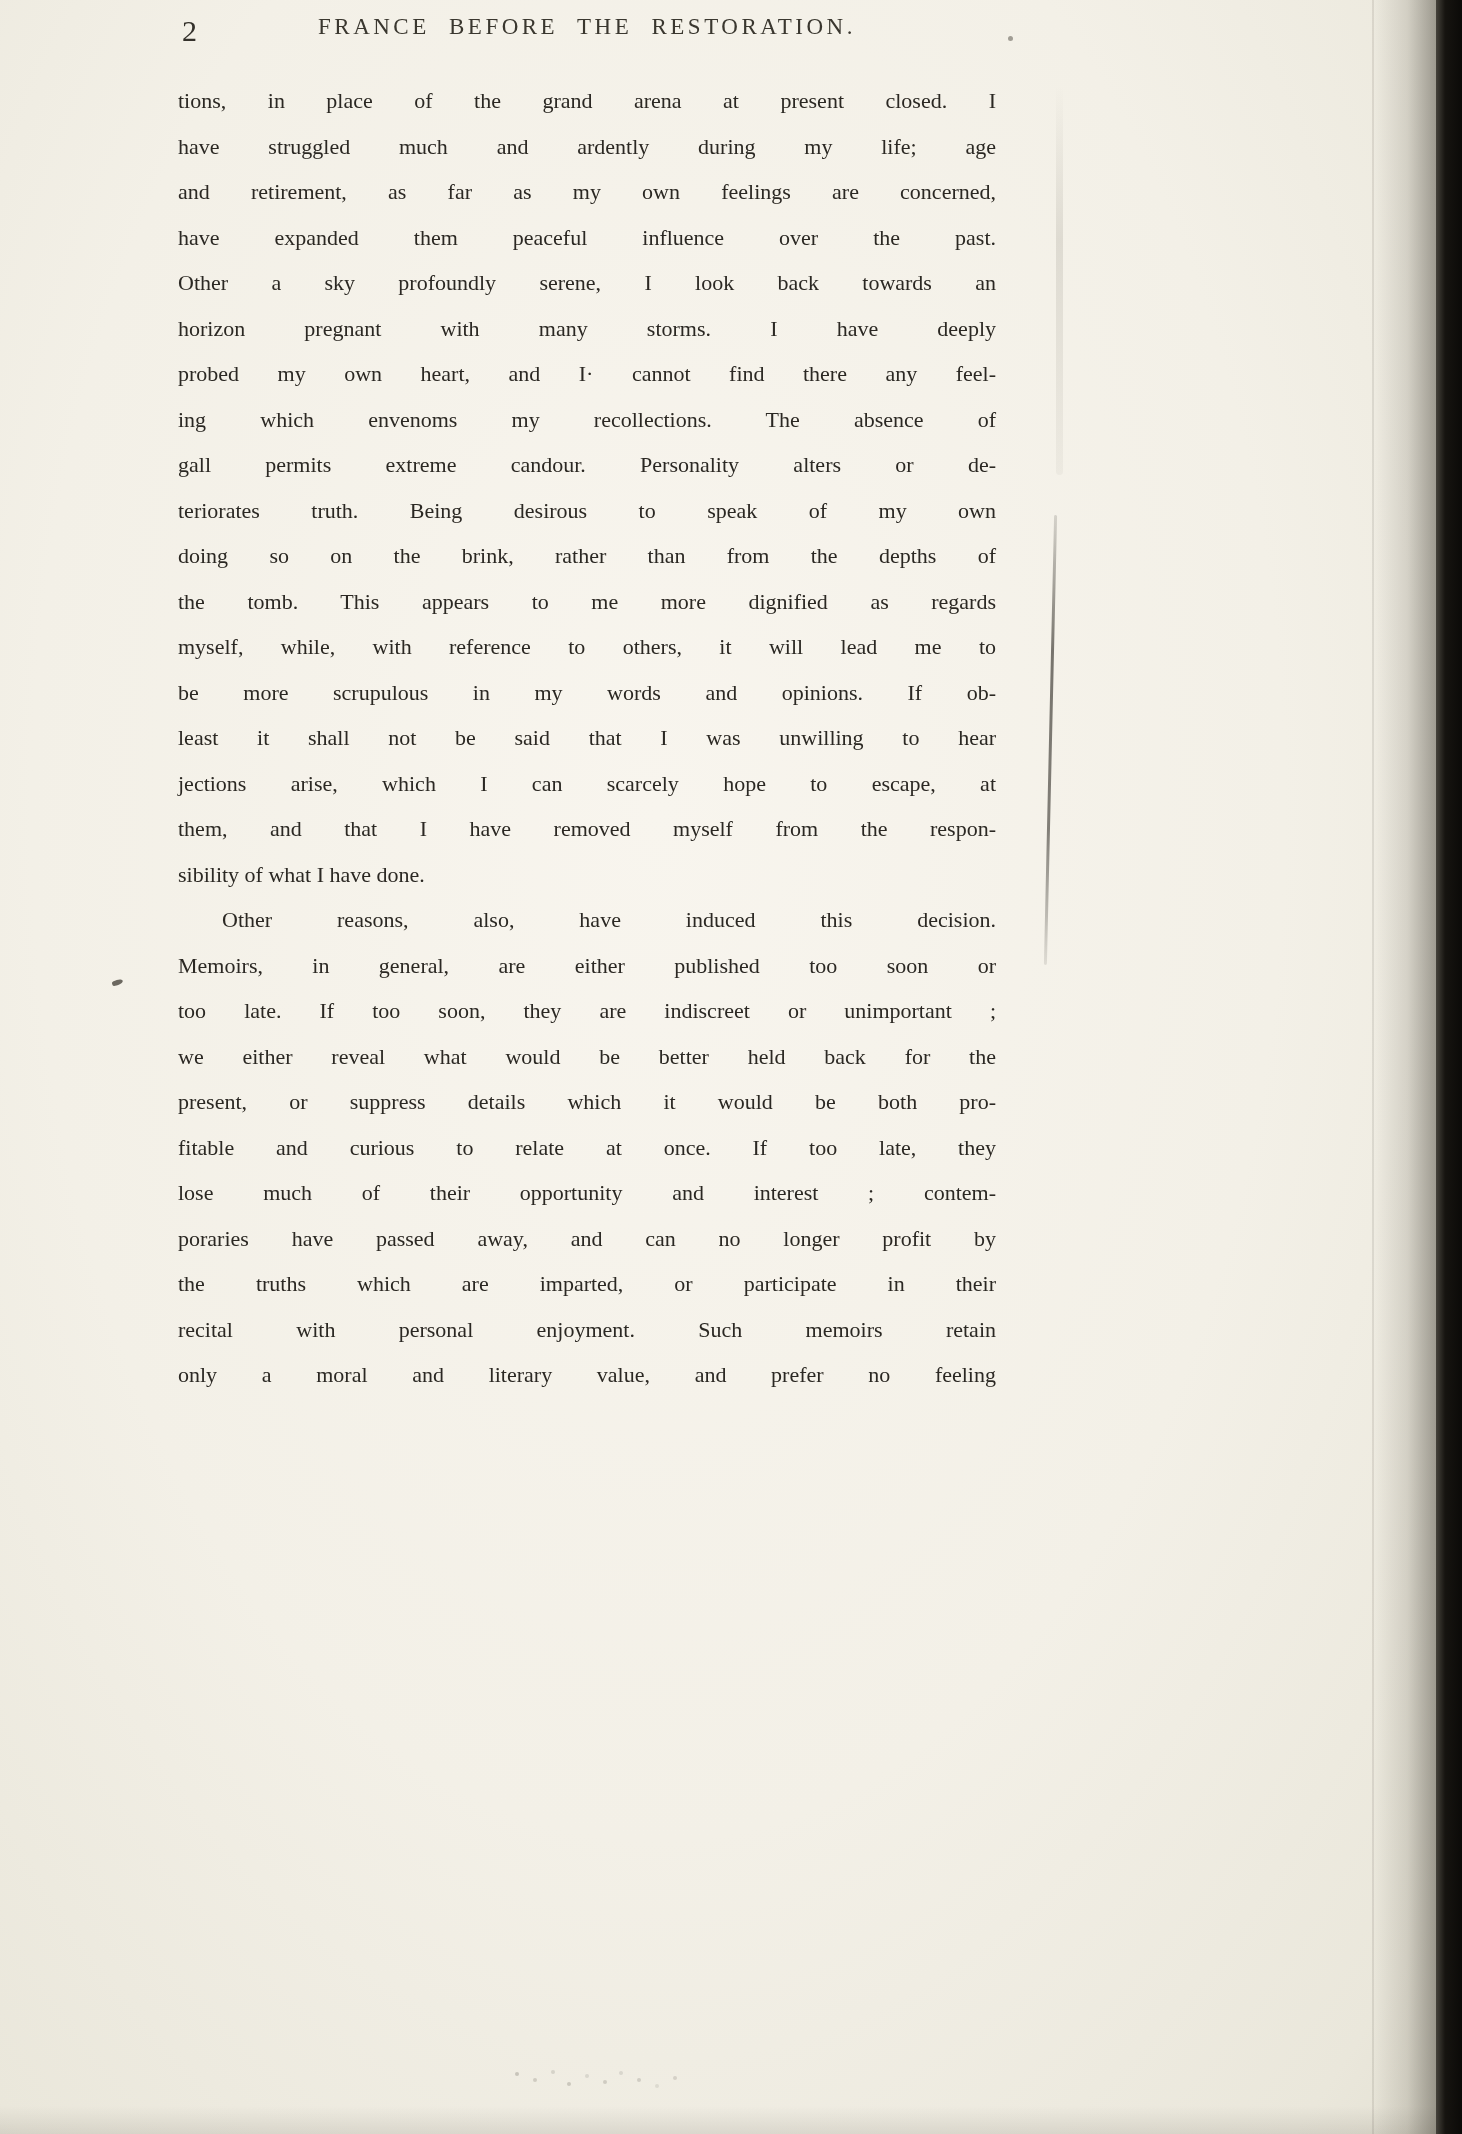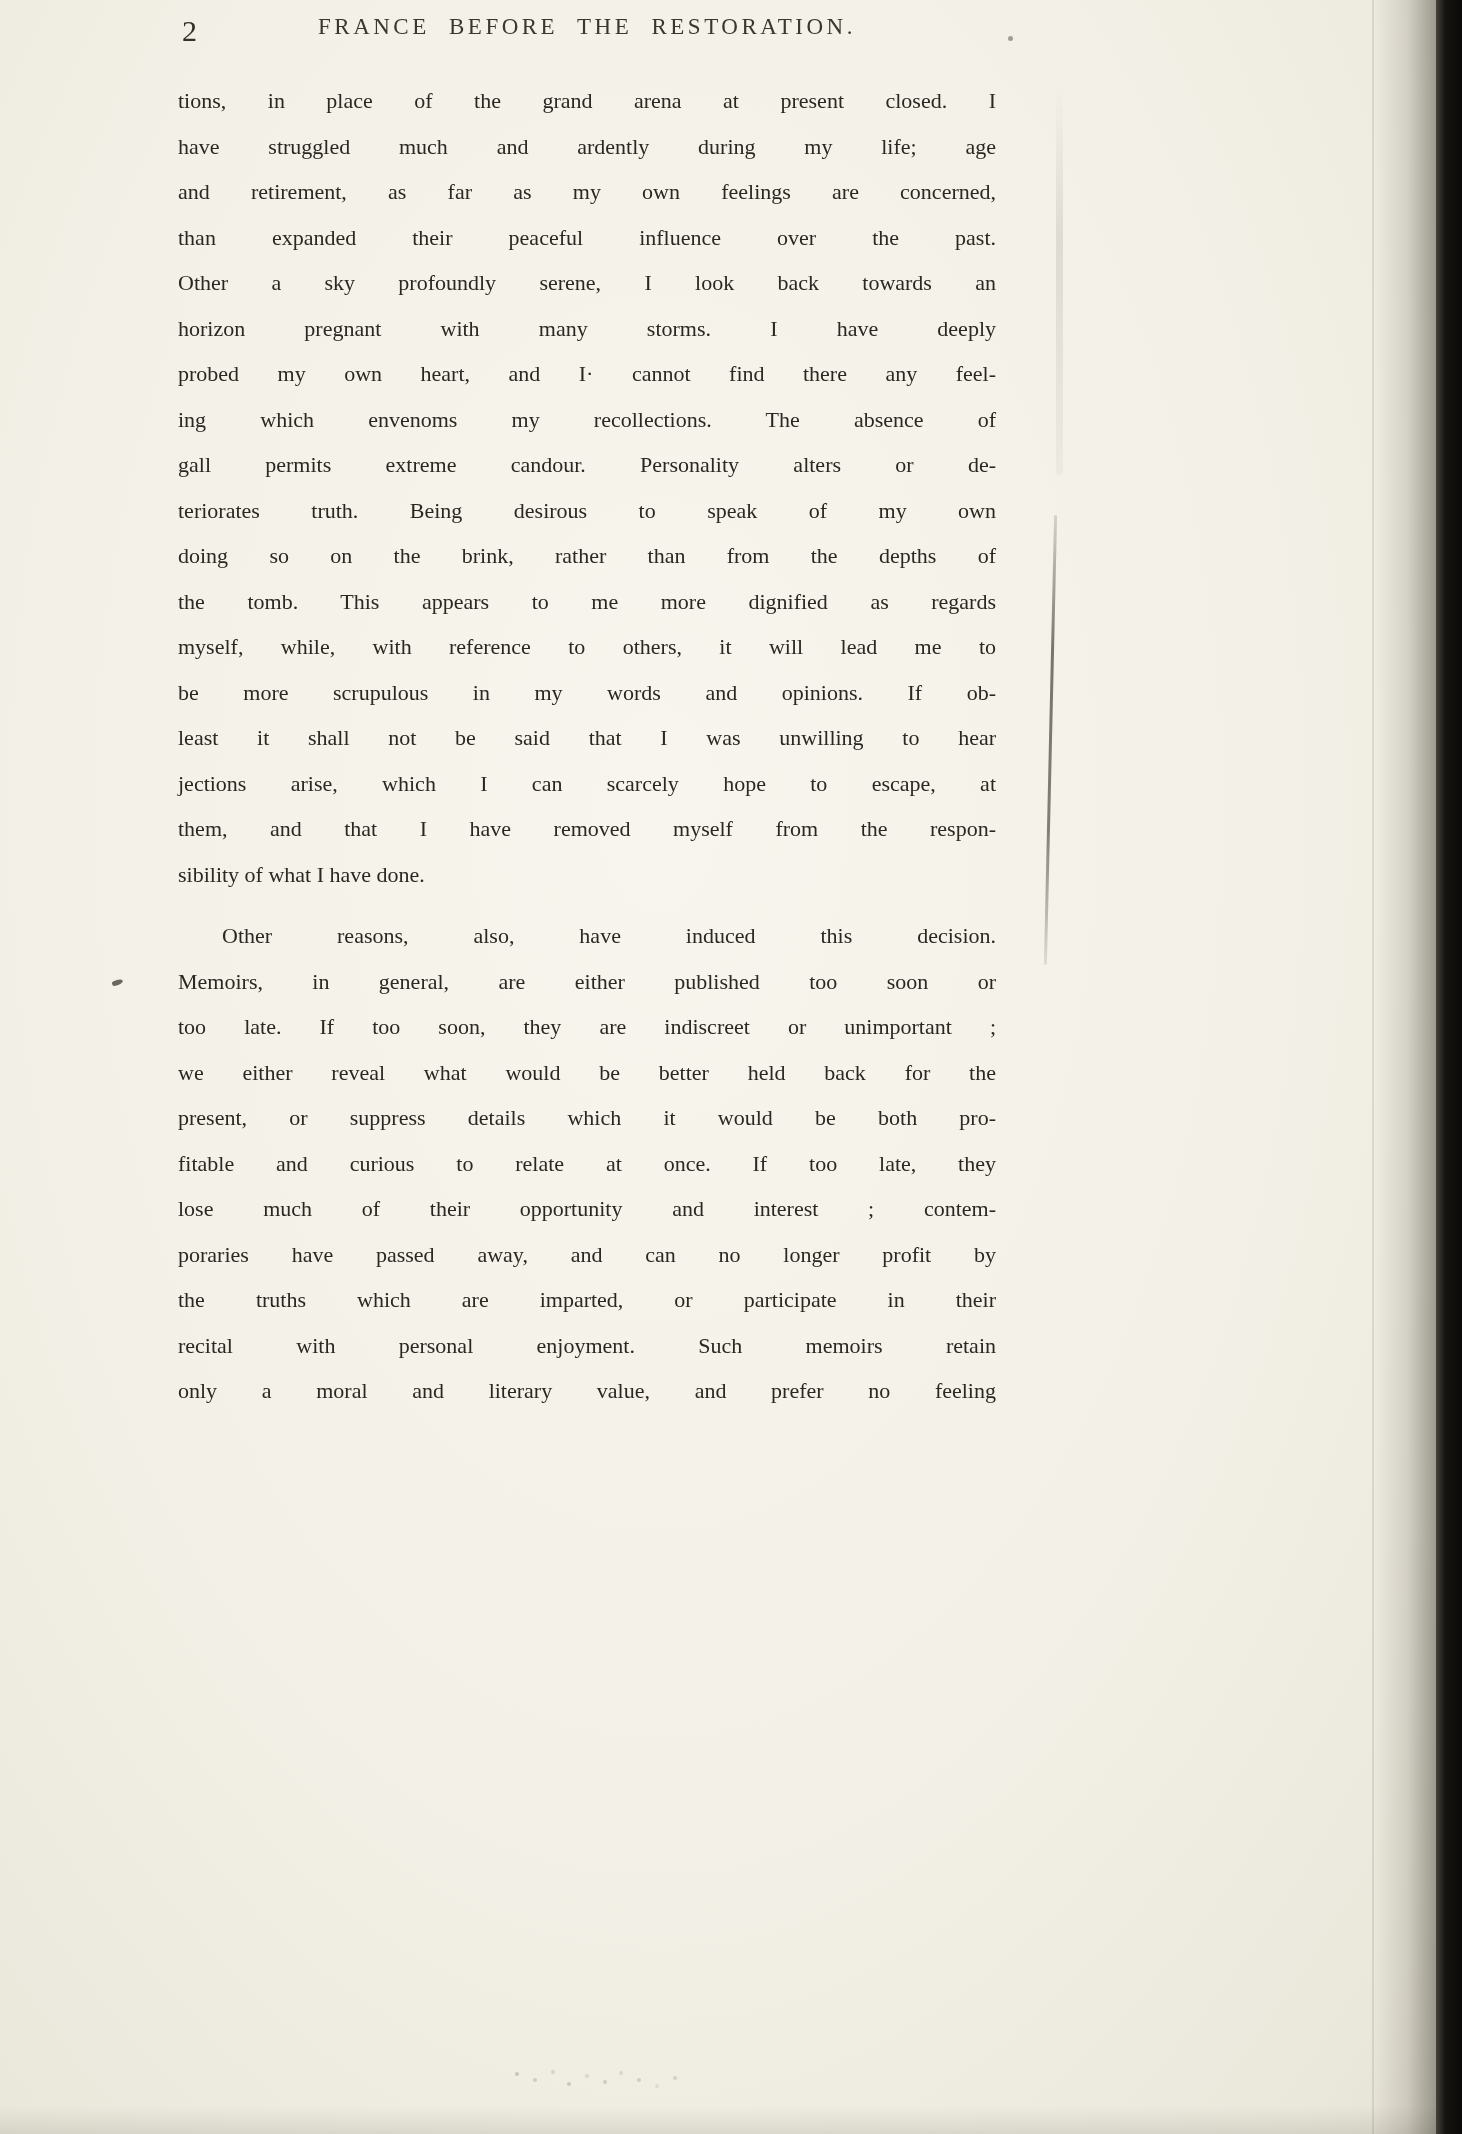--- a/index.html
+++ b/index.html
@@ -53,21 +53,20 @@
     text-align: justify;
     text-align-last: justify;
     white-space: normal;
     color: #2b2823;
   }
   .line-last {
     text-align-last: left;
   }
   .line-indent {
     text-indent: 44px;
-    margin-top: 16px;
   }
 
   
   .scan-edge {
     position: absolute;
     right: 0;
     top: 0;
     width: 26px;
     height: 100%;
     background: linear-gradient(to right, #45423b 0%, #161410 35%, #0b0a08 100%);
@@ -162,21 +161,21 @@
 
   <div class="text-block">
     <div class="header-row">
       <span class="page-number">2</span>
       <span class="running-title">FRANCE BEFORE THE RESTORATION.</span>
     </div>
     <div class="body-text">
         <div class="line">tions, in place of the grand arena at present closed. I</div>
         <div class="line">have struggled much and ardently during my life; age</div>
         <div class="line">and retirement, as far as my own feelings are concerned,</div>
-        <div class="line">than expanded their peaceful influence over the past.</div>
+        <div class="line">have expanded them peaceful influence over the past.</div>
         <div class="line">Other a sky profoundly serene, I look back towards an</div>
         <div class="line">horizon pregnant with many storms. I have deeply</div>
         <div class="line">probed my own heart, and I· cannot find there any feel-</div>
         <div class="line">ing which envenoms my recollections. The absence of</div>
         <div class="line">gall permits extreme candour. Personality alters or de-</div>
         <div class="line">teriorates truth. Being desirous to speak of my own</div>
         <div class="line">doing so on the brink, rather than from the depths of</div>
         <div class="line">the tomb. This appears to me more dignified as regards</div>
         <div class="line">myself, while, with reference to others, it will lead me to</div>
         <div class="line">be more scrupulous in my words and opinions. If ob-</div>

